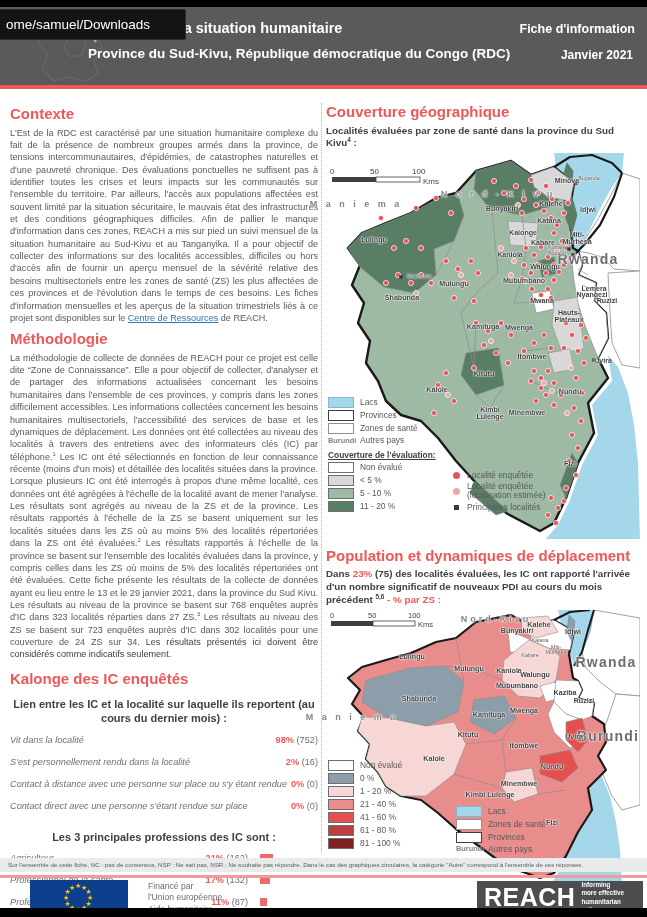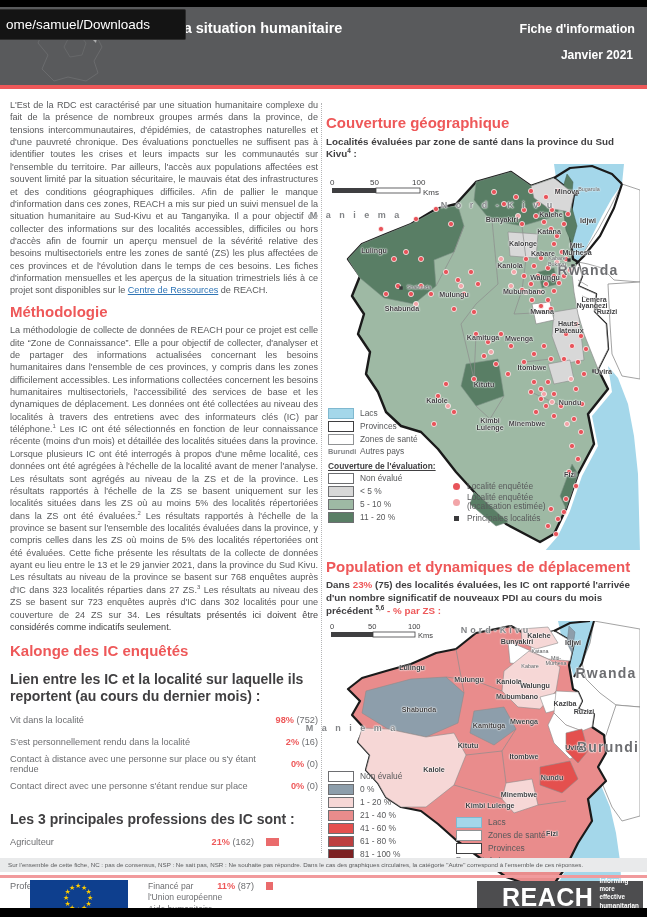--- a/index.html
+++ b/index.html
@@ -17,23 +17,23 @@
   
   .col-left{position:absolute;top:92px;left:10px;width:308px;}
   .col-right{position:absolute;top:92px;left:326px;width:314px;}
   .vsep{position:absolute;top:96px;height:750px;left:321px;border-left:1px dotted #b4b5b7;}
   h2{color:#ee5859;font-size:15px;font-weight:bold;margin:7px 0 4px;line-height:1.1;}
   .body{font-size:9.1px;color:#58595b;text-align:justify;line-height:1.36;margin:0 0 2px;}
   .body .b{font-weight:normal;color:#414042;}
   .red{color:#ee5859;font-weight:bold;}
   a.link{color:#2e74b5;text-decoration:underline;cursor:pointer;}
   sup{font-size:65%;line-height:0;}
-  .gtitle{font-size:14px;font-weight:bold;color:#414042;margin:11px 0 3px;line-height:1.25;}
+  .gtitle{font-size:11px;font-weight:bold;color:#414042;margin:11px 0 3px;line-height:1.25;text-align:center;}
   .stat-row{display:flex;align-items:center;min-height:22px;font-size:9.2px;color:#6d6e71;}
-  .stat-label{flex:1;padding-right:6px;}
+  .stat-label{flex:1;font-style:italic;}
   .stat-val{font-weight:bold;color:#ee5859;white-space:nowrap;}
   .stat-val .stat-count{color:#6d6e71;font-weight:normal;}
   .stat-row.with-bar .stat-label{flex:0 0 168px;}
   .stat-row.with-bar .stat-val{flex:0 0 70px;text-align:right;}
   .bar-wrap{flex:1;padding-left:12px;display:flex;align-items:center;}
   .bar{height:8px;background:#ea6b6c;display:inline-block;}
   
   .subtitle{font-size:9.8px;font-weight:bold;color:#414042;line-height:1.3;margin:1px 0 3px;}
   .map{position:relative;width:314px;}
   .map1{height:386px;}
@@ -55,44 +55,46 @@
   .dot{width:7px;height:7px;border-radius:50%;background:#e8545a;margin:1px 7px 1px 1px;flex:0 0 auto;}
   .dot.est{background:#f2a5a8;}
   .sqr{width:5px;height:5px;background:#3a3a3c;margin:1px 8px 1px 2px;flex:0 0 auto;}
   .lg-label{white-space:pre-line;}
   
   .fineprint{position:absolute;left:0;right:0;top:851px;height:14px;background:#e9eaeb;font-size:6.2px;color:#58595b;line-height:14px;padding:0 8px;white-space:nowrap;overflow:hidden;box-sizing:border-box;}
   .pinkline{position:absolute;left:0;right:0;top:868px;height:3px;background:#f19a9c;}
   .euflag{position:absolute;left:30px;top:873px;width:98px;height:35px;background:#0e3f8e;}
   .euflag .star{position:absolute;color:#ffcc00;font-size:7px;line-height:7px;}
   .eutext{position:absolute;left:148px;top:874px;font-size:8.6px;color:#6d6e71;line-height:1.32;}
-  .reach{position:absolute;left:477px;top:874px;width:166px;height:33px;background:#4d4d4f;color:#fff;display:flex;align-items:center;padding:0 25px;box-sizing:border-box;}
+  .reach{position:absolute;left:477px;top:874px;width:166px;height:33px;background:#4d4d4f;color:#fff;display:flex;align-items:center;padding:0 7px;box-sizing:border-box;}
   .reach .word{font-size:25px;font-weight:bold;letter-spacing:.5px;line-height:1;}
   .reach .tag{font-size:6.3px;font-weight:bold;line-height:1.3;margin-left:6px;}
 </style>
 </head>
 <body>
 
 <div class="stage">
   <div class="page">
 
     <div class="header">
       <svg class="hsketch" width="90" height="76" viewBox="0 0 90 76">
         <path d="M18,6 L40,2 L55,10 L62,4 L72,12 L68,26 L74,38 L66,52 L70,64 L58,72 L40,68 L26,72 L14,60 L20,46 L10,34 L16,20 Z" fill="none" stroke="#7b7c7e" stroke-width="1"></path>
         <path d="M40,30 L52,26 L58,34 L54,46 L42,48 L36,38 Z" fill="none" stroke="#7b7c7e" stroke-width="0.8"></path>
         <polygon points="62,28 70,24 68,34" fill="#fff"></polygon>
       </svg>
       <div class="h-t1">Suivi de la situation humanitaire</div>
+      <div class="h-t2">Province du Sud-Kivu, République démocratique du Congo (RDC)</div>
       <div class="h-r1">Fiche d'information</div>
       <div class="h-r2">Janvier 2021</div>
     </div>
     <div class="redline"></div>
     <div class="vsep"></div>
 
     <div class="col-left">
+      <h2>Contexte</h2>
       <p class="body"><span>L'Est de la RDC est caractérisé par une situation humanitaire complexe du fait de la présence de nombreux groupes armés dans la province, de tensions intercommunautaires, d'épidémies, de catastrophes naturelles et d'une pauvreté chronique. Des évaluations ponctuelles ne suffisent pas à identifier toutes les crises et leurs impacts sur les communautés sur l'ensemble du territoire. Par ailleurs, l'accès aux populations affectées est souvent limité par la situation sécuritaire, le mauvais état des infrastructures et des conditions géographiques difficiles. Afin de pallier le manque d'information dans ces zones, REACH a mis sur pied un suivi mensuel de la situation humanitaire au Sud-Kivu et au Tanganyika. Il a pour objectif de collecter des informations sur des localités accessibles, difficiles ou hors d'accès afin de fournir un aperçu mensuel de la sévérité relative des besoins multisectoriels entre les zones de santé (ZS) les plus affectées de ces provinces et de l'évolution dans le temps de ces besoins. Les fiches d'information mensuelles et les aperçus de la situation trimestriels liés à ce projet sont disponibles sur le </span><a class="link" href="#">Centre de Ressources</a><span> de REACH.</span></p>
 
       <h2>Méthodologie</h2>
       <p class="body"><span>La méthodologie de collecte de données de REACH pour ce projet est celle dite “Zone de Connaissance”. Elle a pour objectif de collecter, d'analyser et de partager des informations actualisées concernant les besoins humanitaires dans l'ensemble de ces provinces, y compris dans les zones difficilement accessibles. Les informations collectées concernent les besoins humanitaires multisectoriels, l'accessibilité des services de base et les dynamiques de déplacement. Les données ont été collectées au niveau des localités à travers des entretiens avec des informateurs clés (IC) par téléphone.</span><sup>1</sup><span> Les IC ont été sélectionnés en fonction de leur connaissance récente (moins d'un mois) et détaillée des localités situées dans la province. Lorsque plusieurs IC ont été interrogés à propos d'une même localité, ces données ont été agrégées à l'échelle de la localité avant de mener l'analyse. Les résultats sont agrégés au niveau de la ZS et de la province. Les résultats rapportés à l'échelle de la ZS se basent uniquement sur les localités situées dans les ZS où au moins 5% des localités répertoriées dans la ZS ont été évaluées.</span><sup>2</sup><span> Les résultats rapportés à l'échelle de la province se basent sur l'ensemble des localités évaluées dans la province, y compris celles dans les ZS où moins de 5% des localités répertoriées ont été évaluées. Cette fiche présente les résultats de la collecte de données ayant eu lieu entre le 13 et le 29 janvier 2021, dans la province du Sud Kivu. Les résultats au niveau de la province se basent sur 768 enquêtes auprès d'IC dans 323 localités réparties dans 27 ZS.</span><sup>3</sup><span> Les résultats au niveau des ZS se basent sur 723 enquêtes auprès d'IC dans 302 localités pour une couverture de 24 ZS sur 34. </span><span class=" b">Les résultats présentés ici doivent être considérés comme indicatifs seulement.</span></p>
 
       <h2 style="margin-top:10px">Kalonge des IC enquêtés</h2>
       <div class="gtitle">Lien entre les IC et la localité sur laquelle ils reportent (au cours du dernier mois) :</div>
       <div>
           <div class="stat-row">
             <span class="stat-label">Vit dans la localité</span>
@@ -132,21 +134,21 @@
             <span class="stat-val"><span>11%</span><span class="stat-count">&nbsp;(87)</span></span>
             <span class="bar-wrap">
               <span class="bar" style="width: 6.6px;"></span>
             </span>
           </div>
         </div>
 
     </div>
 
     <div class="col-right">
-      <h2 style="margin-top:16px">Couverture géographique</h2>
+      <h2 style="margin-top:5px">Couverture géographique</h2>
       <div class="subtitle"><span class=" b">Localités évaluées par zone de santé dans la province du Sud Kivu</span><sup>4</sup><span class=" b"> :</span></div>
 
       <div class="map map1" id="map1">
         <svg class="base" width="314" height="386" viewBox="0 0 314 386">
           <rect x="0" y="0" width="314" height="386" fill="#ffffff"></rect>
 
           <path d="M228,0 L298,0 L296,20 L286,34 L276,52 L266,72 L258,88 L250,100 L244,86 L240,62 L234,34 L230,14 Z" fill="#a4d7ea"></path>
 
           <path d="M296,20 L314,26 L314,118 L288,116 L276,104 L262,100 L252,98 L258,88 L272,66 L284,44 Z" fill="#ffffff" stroke="#8c8c8c" stroke-width="0.8"></path>
 

